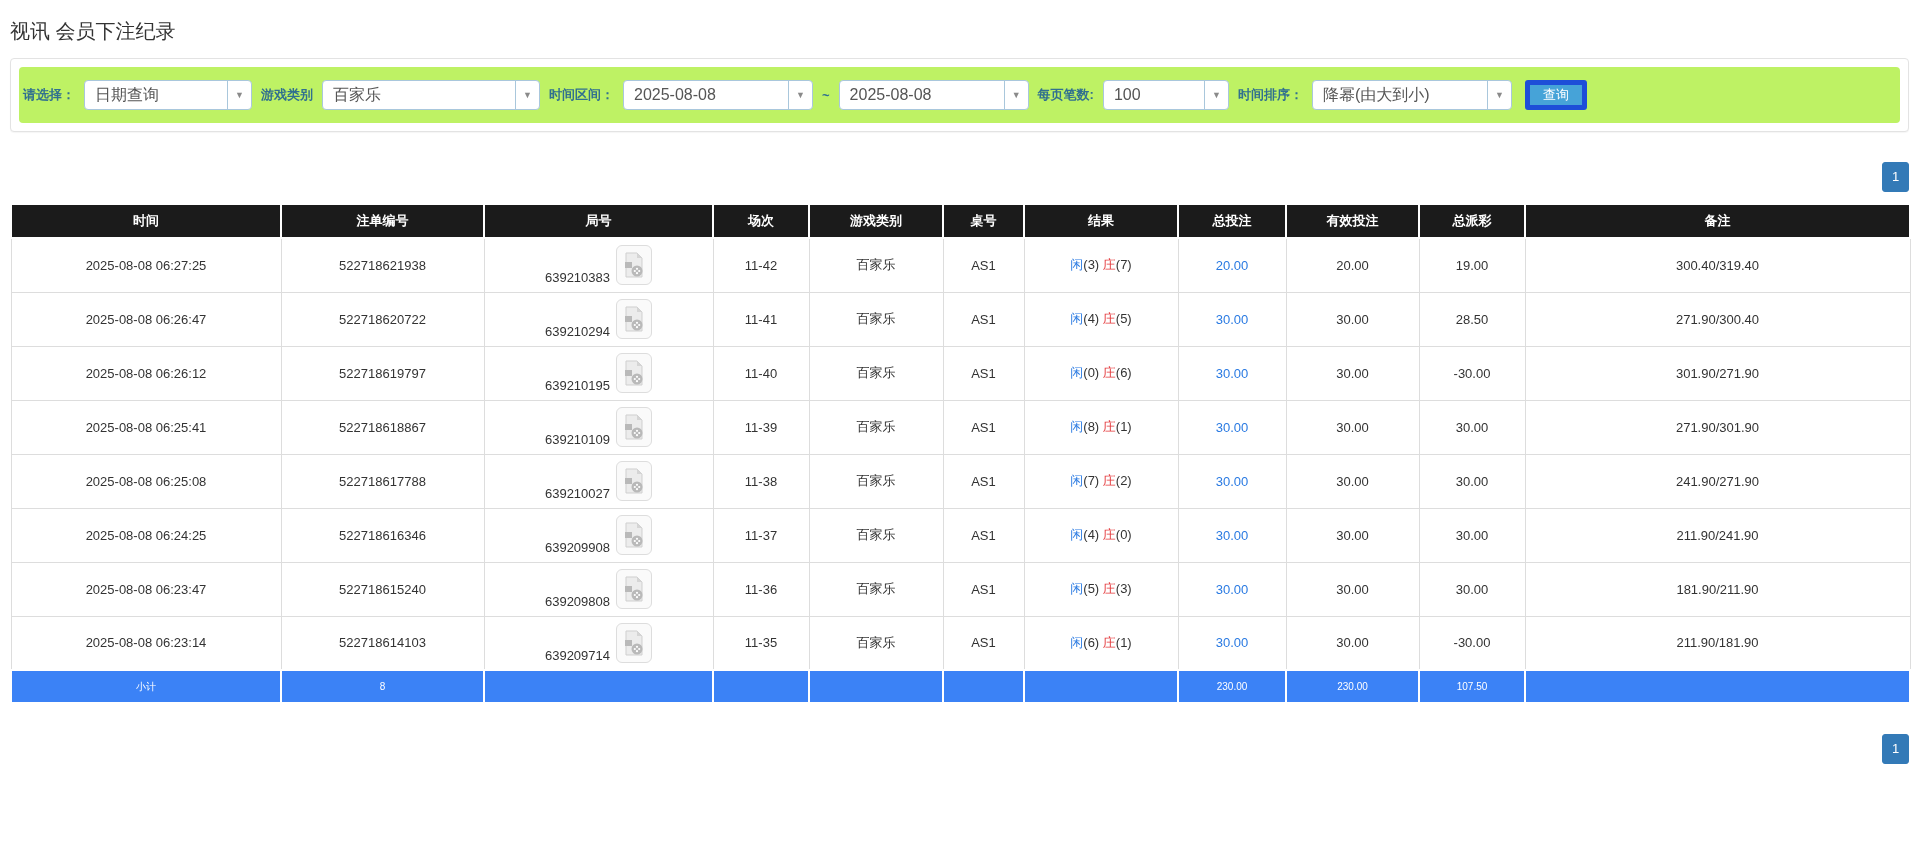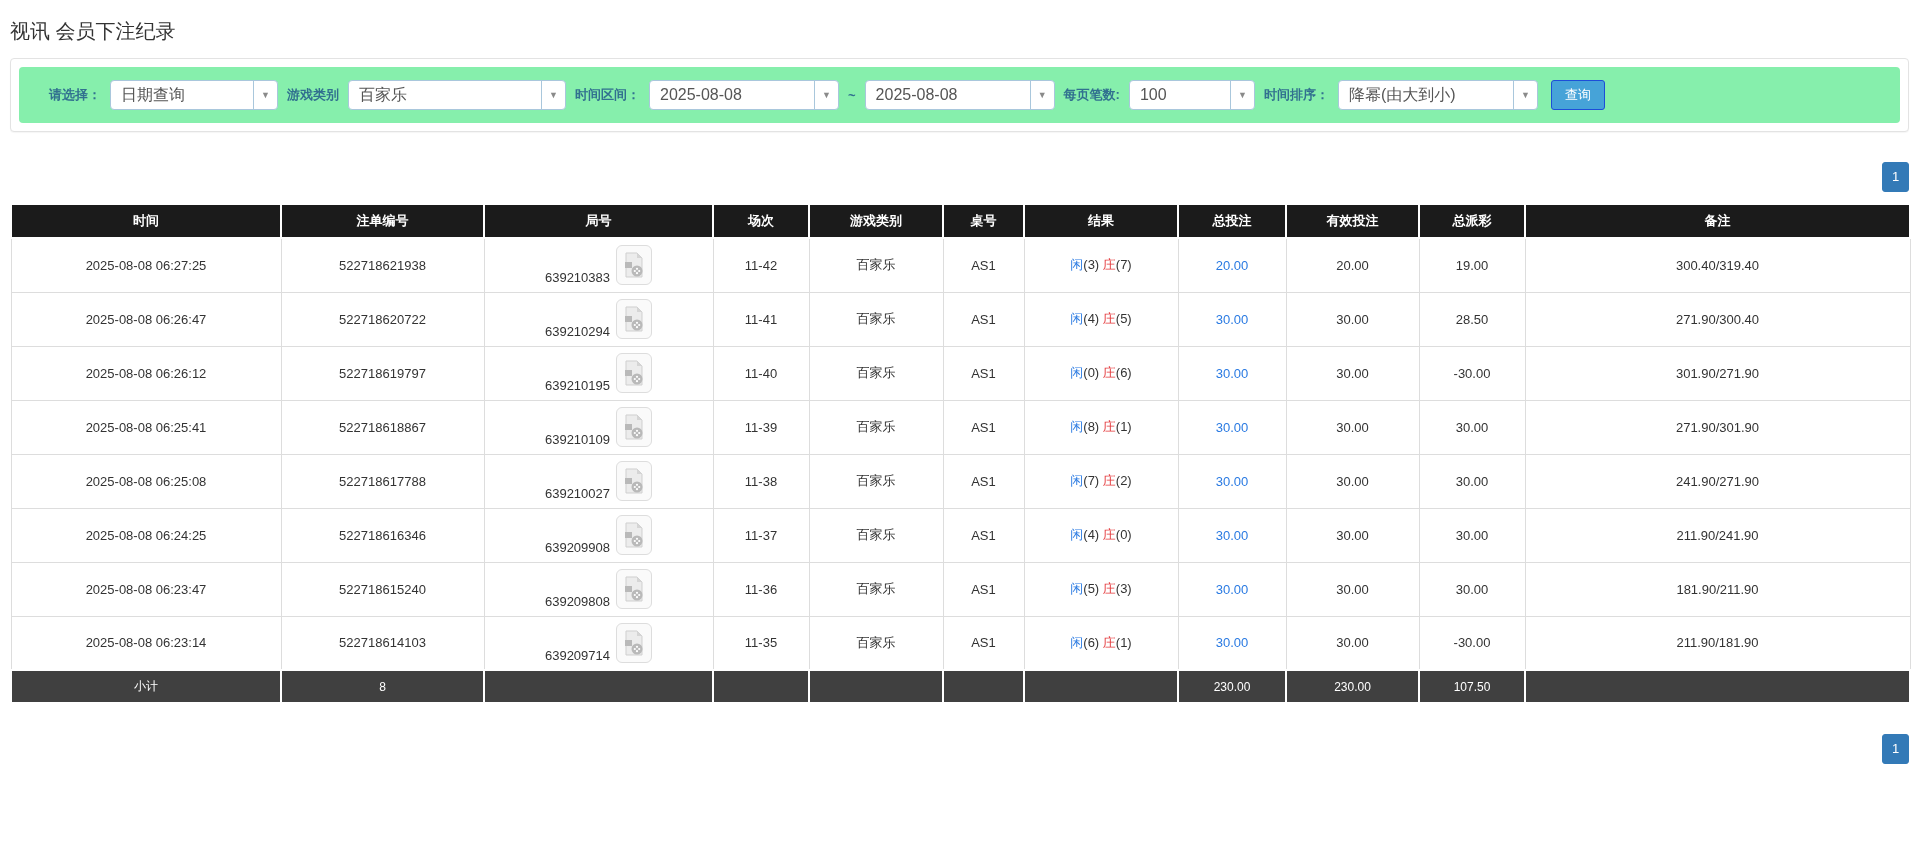--- a/index.html
+++ b/index.html
@@ -8,32 +8,32 @@
     width:1919px; height:850px; overflow:hidden; background:#fff;
     font-family:"Liberation Sans","DejaVu Sans",sans-serif; color:#333;
   }
   .container { margin:0 10px; width:1899px; }
 
   .page-title { font-size:20px; font-weight:400; color:#333; margin:18px 0 0; line-height:27px; }
 
   
   .filter-panel { margin-top:13px; border:1px solid #e3e3e3; border-radius:4px; padding:8px; background:#fff;
                   box-shadow:0 1px 1px rgba(0,0,0,.04); }
-  .filter-bar { background:#86efac; border-radius:4px; height:56px; display:flex; align-items:center;
-                padding:0 30px; gap:9px; }
+  .filter-bar { background:#bef264; border-radius:4px; height:56px; display:flex; align-items:center;
+                padding:0 4px; gap:9px; }
   .flabel { color:#31708f; font-weight:bold; font-size:13px; white-space:nowrap; }
   .sel { background:#fff; border:1px solid #a9c7dc; border-radius:4px; height:30px; display:flex; align-items:stretch; cursor:pointer; }
   .sel-val { flex:1; display:flex; align-items:center; padding:0 10px; font-size:16px; color:#555;
              white-space:nowrap; overflow:hidden; }
   .sel-arrow { width:24px; border-left:1px solid #a9c7dc; display:flex; align-items:center; justify-content:center;
                color:#8a8a8a; font-size:9px; }
   .w-qtype { width:168px; } .w-game { width:218px; } .w-date { width:190px; }
   .w-size { width:126px; } .w-sort { width:200px;gap:12px; }
   .tilde { color:#31708f; font-weight:bold; font-size:13px; }
-  .btn-search { background:#46a3d8; border:1px solid #1d4ed8; color:#fff; font-size:13px; height:30px;
+  .btn-search { background:#46a3d8; border:5px solid #1d4ed8; color:#fff; font-size:13px; height:30px;
                 padding:0 13px; border-radius:3px; cursor:pointer; margin-left:4px;
                 font-family:"Liberation Sans","DejaVu Sans",sans-serif; }
 
   
   .summary-bar { margin-top:15px; background:#dff0d8; border-radius:4px; height:44px; display:flex;
                  align-items:center; justify-content:space-between; padding:0 16px; }
   .summary-left { color:#3c763d; font-size:13.5px; }
   .summary-right { color:#e4393c; font-size:13.5px; }
 
   
@@ -42,22 +42,22 @@
   .pager.bottom { margin-top:30px; }
   .page-btn { display:block; min-width:27px; height:30px; line-height:28px; text-align:center; background:#337ab7;
               border:1px solid #337ab7; color:#fff; font-size:13px; border-radius:3px; text-decoration:none; }
 
   
   table.records { width:100%; border-collapse:collapse; table-layout:fixed; margin-top:11px; }
   .records th { background:#1b1b1b; color:#fff; font-size:13px; font-weight:bold; height:34px;
                 border:2px solid #fff; text-align:center; padding:0 2px; }
   .records tbody td { border:1px solid #ddd; height:54px; text-align:center; font-size:13px; color:#333;
                       background:#fff; padding:0 4px; overflow:hidden; }
-  .records tfoot td { background:#404040; color:#fff; border:2px solid #fff; height:33px; text-align:center;
-                      font-size:12px; padding:0 4px; }
+  .records tfoot td { background:#3b82f6; color:#fff; border:2px solid #fff; height:33px; text-align:center;
+                      font-size:10px; padding:0 4px; }
 
   .round-wrap { display:inline-flex; align-items:flex-end; gap:6px; vertical-align:middle; }
   .video-btn { width:36px; height:40px; border:1px solid #ddd; background:#fafafa; border-radius:6px;
                display:inline-flex; align-items:center; justify-content:center; cursor:pointer; padding:0; }
   .bet-link { color:#2a7ae2; text-decoration:none; cursor:pointer; }
   .res-player { color:#2a7ae2; }
   .res-banker { color:#e4393c; }
   .neg { color:#e4393c; }
 </style>
 </head>

